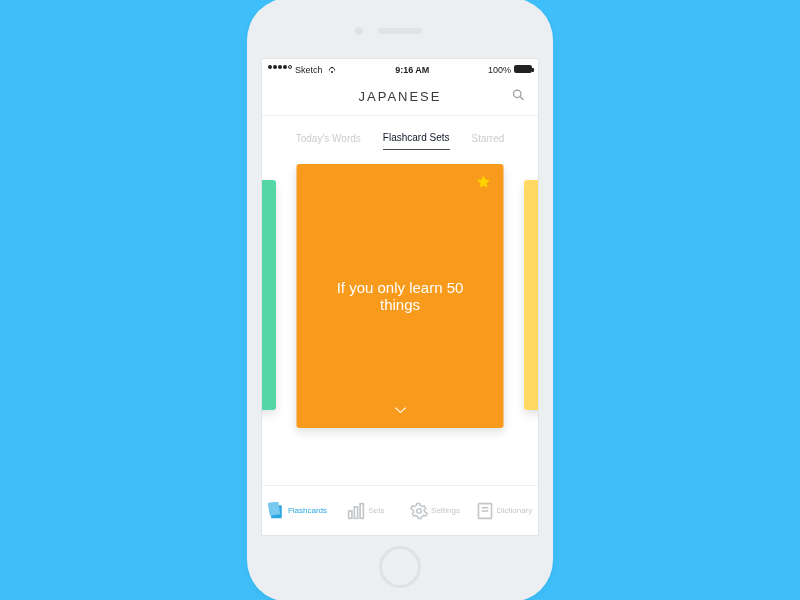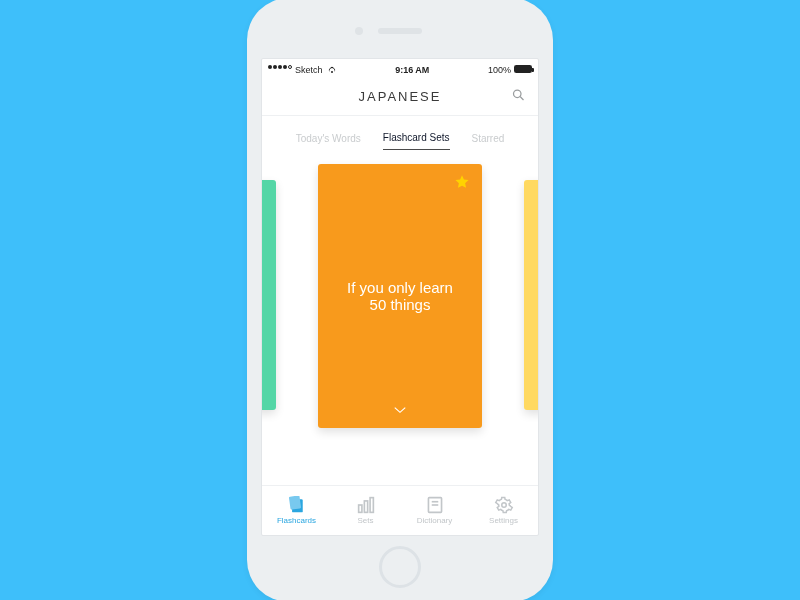--- a/index.html
+++ b/index.html
@@ -45,30 +45,30 @@
   .tab{padding-bottom:6px;cursor:pointer;}
   .tab.active{color:#0f172a;border-bottom:1px solid #4a4a4a;}
 
   
   .stage{flex:1;position:relative;}
   .card{position:absolute;border-radius:3px;box-shadow:0 4px 10px rgba(0,0,0,.12);}
   .card.left{left:-18px;top:30px;width:32px;height:230px;background:#54d6a6;}
   .card.right{right:-18px;top:30px;width:32px;height:230px;background:#ffd961;}
   .card.center{
     left:50%;top:14px;transform:translateX(-50%);
-    width:164px;height:264px;background:#f89a1c;color:#fff;
+    width:207px;height:264px;background:#f89a1c;color:#fff;
     display:flex;align-items:center;justify-content:flex-start;text-align:center;
     font-size:15px;font-weight:300;padding:16px 20px;
   }
   .card.center .star{position:absolute;top:10px;right:12px;}
   .card.center .chev{position:absolute;bottom:10px;left:50%;transform:translateX(-50%);}
 
   
   .tabbar{height:50px;border-top:1px solid #eef0f2;display:flex;}
-  .tabbtn{flex:1;display:flex;flex-direction:column;align-items:center;justify-content:center;gap:2px;color:#c2c6c9;font-size:8px;cursor:pointer;}
+  .tabbtn{flex:1;display:flex;flex-direction:row;align-items:center;justify-content:center;gap:2px;color:#c2c6c9;font-size:8px;cursor:pointer;}
   .tabbtn.active{color:#2aa6e0;}
   .tabbtn svg{display:block;}
 </style>
 </head>
 <body>
 
 <div class="phone">
   <div class="speaker"></div>
   <div class="camera"></div>
 
@@ -144,34 +144,34 @@
           <svg width="20" height="18" viewBox="0 0 24 22" fill="none" stroke="#c2c6c9" stroke-width="2">
             <rect x="3" y="11" width="4" height="9"></rect>
               <rect x="10" y="6" width="4" height="14"></rect>
               <rect x="17" y="2" width="4" height="18"></rect>
           </svg>
         </span>
         <span>Sets</span>
       </div>
       <div class="tabbtn">
         <span>
+          <svg width="20" height="18" viewBox="0 0 24 24" fill="none" stroke="#c2c6c9" stroke-width="2">
+            <circle cx="12" cy="12" r="3"></circle>
+            <path d="M19 12a7 7 0 0 0-.2-1.7l2.2-1.7-2-3.4-2.6 1a7 7 0 0 0-2.9-1.7L13 2h-4l-.5 2.5a7 7 0 0 0-2.9 1.7l-2.6-1-2 3.4 2.2 1.7A7 7 0 0 0 5 12a7 7 0 0 0 .2 1.7L3 15.4l2 3.4 2.6-1a7 7 0 0 0 2.9 1.7L11 22h4l.5-2.5a7 7 0 0 0 2.9-1.7l2.6 1 2-3.4-2.2-1.7A7 7 0 0 0 19 12z"></path>
+          </svg>
+        </span>
+        <span>Settings</span>
+      </div>
+      <div class="tabbtn">
+        <span>
           <svg width="20" height="18" viewBox="0 0 24 22" fill="none" stroke="#c2c6c9" stroke-width="2">
             <rect x="4" y="2" width="16" height="18" rx="1"></rect>
               <line x1="8" y1="7" x2="16" y2="7"></line>
               <line x1="8" y1="11" x2="16" y2="11"></line>
           </svg>
         </span>
         <span>Dictionary</span>
       </div>
-      <div class="tabbtn">
-        <span>
-          <svg width="20" height="18" viewBox="0 0 24 24" fill="none" stroke="#c2c6c9" stroke-width="2">
-            <circle cx="12" cy="12" r="3"></circle>
-            <path d="M19 12a7 7 0 0 0-.2-1.7l2.2-1.7-2-3.4-2.6 1a7 7 0 0 0-2.9-1.7L13 2h-4l-.5 2.5a7 7 0 0 0-2.9 1.7l-2.6-1-2 3.4 2.2 1.7A7 7 0 0 0 5 12a7 7 0 0 0 .2 1.7L3 15.4l2 3.4 2.6-1a7 7 0 0 0 2.9 1.7L11 22h4l.5-2.5a7 7 0 0 0 2.9-1.7l2.6 1 2-3.4-2.2-1.7A7 7 0 0 0 19 12z"></path>
-          </svg>
-        </span>
-        <span>Settings</span>
-      </div>
     </div>
 
   </div>
   <div class="home"></div>
 </div>
 
 </body></html>

